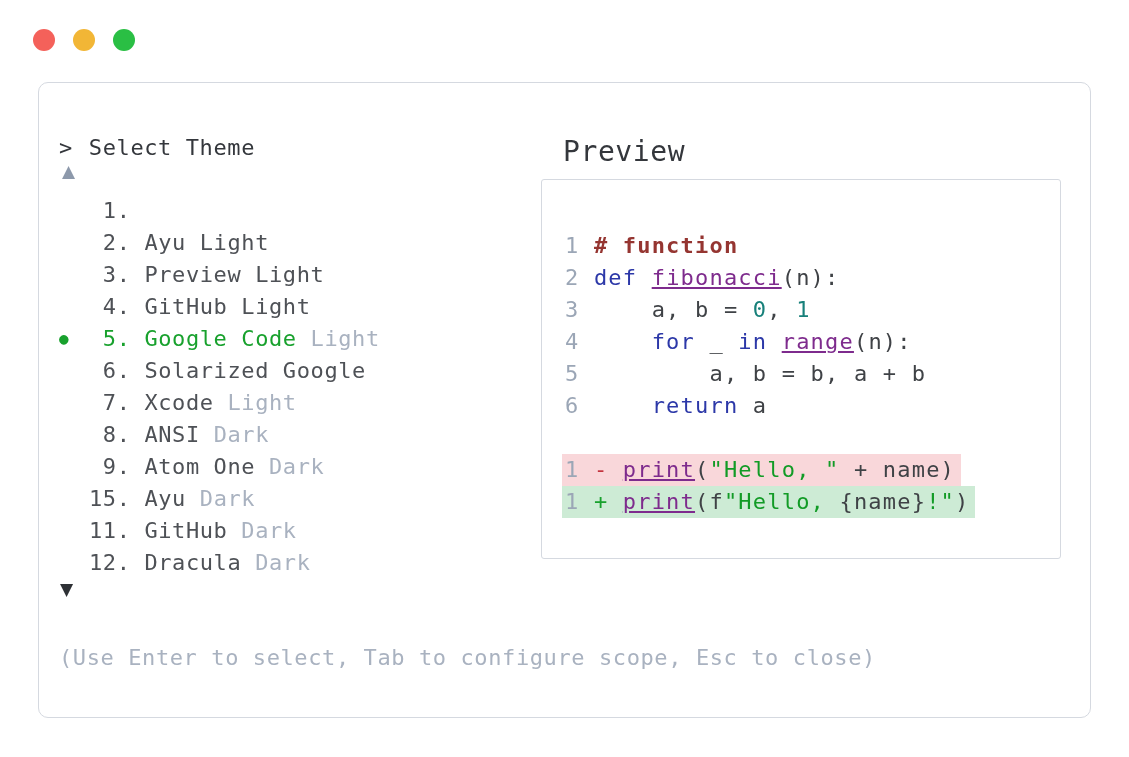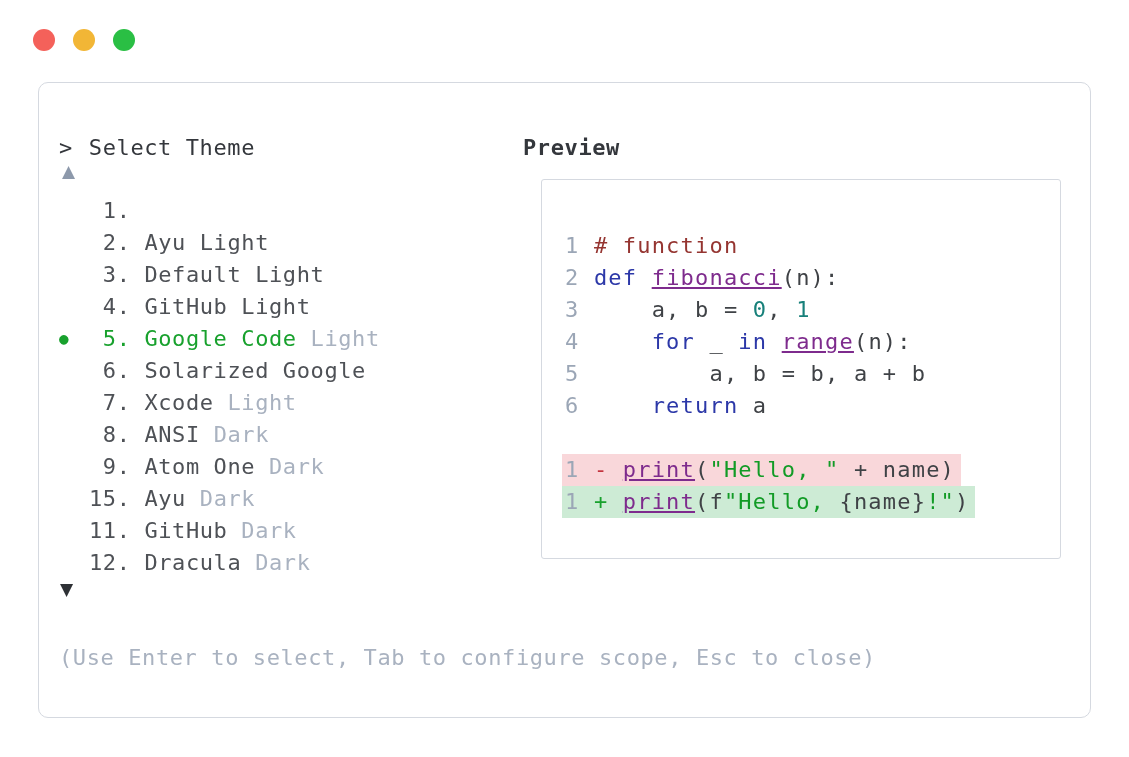--- a/index.html
+++ b/index.html
@@ -13,22 +13,22 @@
   .light { width:22px; height:22px; border-radius:50%; display:inline-block; }
 
   
   .panel { position:absolute; left:38px; top:82px; width:1053px; height:636px;
            border:1.5px solid var(--border); border-radius:10px; background:#fff; }
 
   .prompt-row { position:absolute; left:20px; top:52px; font-size:22px;
                 letter-spacing:0.6px; color:var(--text-dark); white-space:pre; }
   .prompt-row .caret { margin-right:16px; }
 
-  .preview-label { position:absolute; left:484px; top:52px; font-size:22px;
-                   letter-spacing:0.6px; color:var(--text-dark);font-weight:bold; }
+  .preview-label { position:absolute; left:524px; top:52px; font-size:28px;
+                   letter-spacing:0.6px; color:var(--text-dark); }
 
   .scroll-up   { position:absolute; left:23px; top:78px;  font-size:17px; color:var(--scroll-up);
                  font-family:"DejaVu Sans",sans-serif; cursor:pointer; }
   .scroll-down { position:absolute; left:21px; top:496px; font-size:17px; color:var(--scroll-down);
                  font-family:"DejaVu Sans",sans-serif; cursor:pointer; }
 
   .theme-list { position:absolute; left:20px; top:112px; font-size:22px; letter-spacing:0.6px; }
   .trow { display:flex; height:32px; line-height:32px; white-space:pre; color:var(--list-text); cursor:pointer; }
   .trow .marker { width:30px; color:var(--green); font-size:16px; line-height:32px; }
   .trow .num { white-space:pre; }
@@ -41,21 +41,21 @@
   
   .preview-box { position:absolute; left:502px; top:96px; width:520px; height:380px;
                  border:1px solid var(--border); border-radius:3px; background:#fff; }
   .code-block { padding:50px 0 0 23px; font-size:22px; letter-spacing:1.2px; }
   .cline { height:32px; line-height:32px; white-space:pre; color:var(--code-plain); }
   .cline .bg { display:inline-block; padding:0 6px 0 3px; margin-left:-3px; }
   .bg.removed { background:var(--diff-removed-bg); }
   .bg.added   { background:var(--diff-added-bg); }
 
   .tok-ln       { color:var(--line-number); }
-  .tok-comment  { color:var(--comment); }
+  .tok-comment  { color:var(--comment);font-weight:bold; }
   .tok-keyword  { color:var(--keyword);text-align:right; }
   .tok-function { color:var(--function);text-decoration:underline; }
   .tok-number   { color:var(--number); }
   .tok-string   { color:var(--string); }
   .tok-plain    { color:var(--code-plain); }
   .tok-diff-minus { color:var(--diff-minus); }
   .tok-diff-plus  { color:var(--diff-plus); }
 </style>
 </head>
 <body>
@@ -72,21 +72,21 @@
 
     <div class="prompt-row"><span class="caret">&gt;</span><span>Select Theme</span></div>
 
     <div class="preview-label">Preview</div>
 
     <div class="scroll-up">▲</div>
 
     <div class="theme-list">
         <div class="trow"><span class="marker"></span><span class="num"> 1. </span></div>
         <div class="trow"><span class="marker"></span><span class="num"> 2. </span><span class="nm">Ayu Light</span></div>
-        <div class="trow"><span class="marker"></span><span class="num"> 3. </span><span class="nm">Default Light</span></div>
+        <div class="trow"><span class="marker"></span><span class="num"> 3. </span><span class="nm">Preview Light</span></div>
         <div class="trow"><span class="marker"></span><span class="num"> 4. </span><span class="nm">GitHub Light</span></div>
         <div class="trow selected"><span class="marker">●</span><span class="num"> 5. </span><span class="nm">Google Code</span><span class="sfx"> Light</span></div>
         <div class="trow"><span class="marker"></span><span class="num"> 6. </span><span class="nm">Solarized Google</span></div>
         <div class="trow"><span class="marker"></span><span class="num"> 7. </span><span class="nm">Xcode</span><span class="sfx"> Light</span></div>
         <div class="trow"><span class="marker"></span><span class="num"> 8. </span><span class="nm">ANSI</span><span class="sfx"> Dark</span></div>
         <div class="trow"><span class="marker"></span><span class="num"> 9. </span><span class="nm">Atom One</span><span class="sfx"> Dark</span></div>
         <div class="trow"><span class="marker"></span><span class="num">15. </span><span class="nm">Ayu</span><span class="sfx"> Dark</span></div>
         <div class="trow"><span class="marker"></span><span class="num">11. </span><span class="nm">GitHub</span><span class="sfx"> Dark</span></div>
         <div class="trow"><span class="marker"></span><span class="num">12. </span><span class="nm">Dracula</span><span class="sfx"> Dark</span></div>
       </div>

